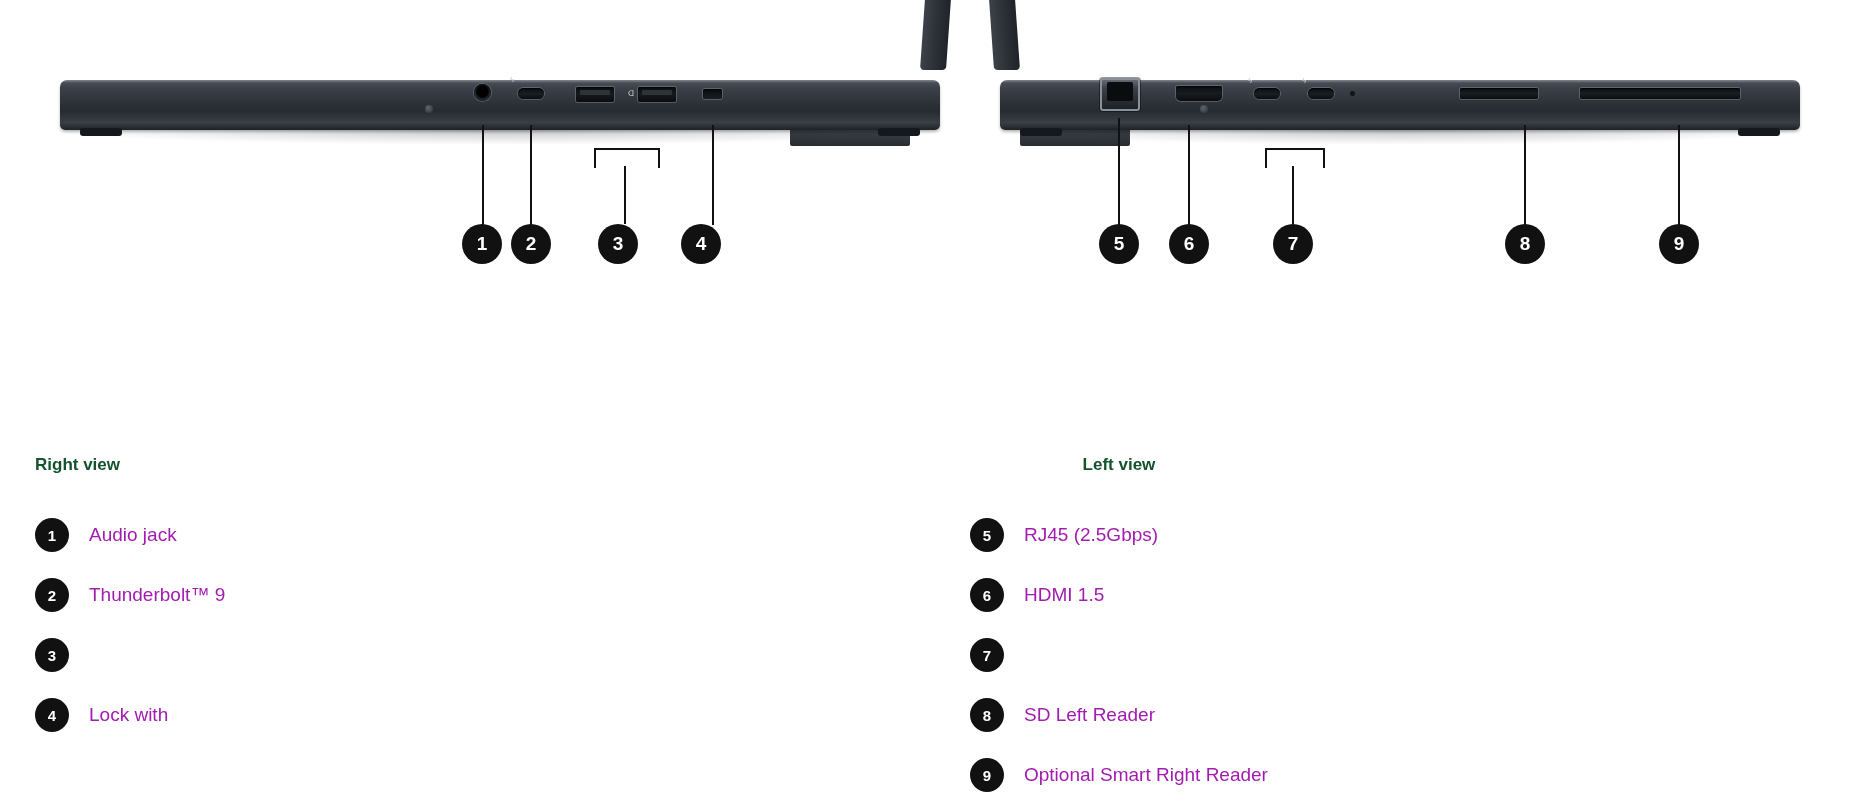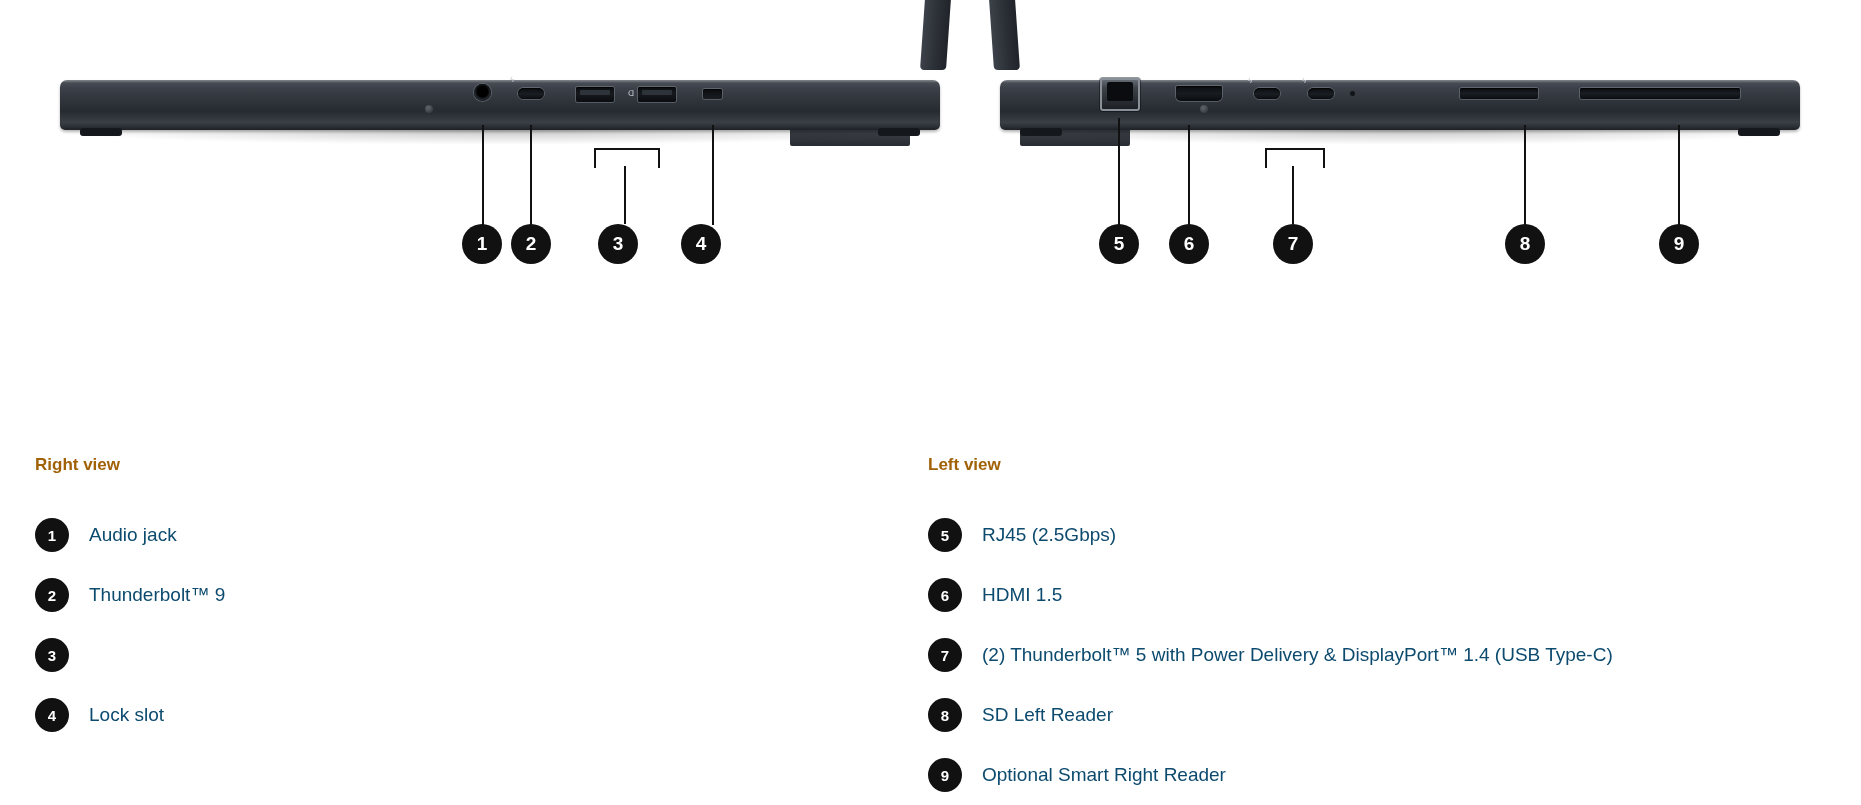--- a/index.html
+++ b/index.html
@@ -226,26 +226,26 @@
 
   
   .legend {
     position: absolute;
     top: 455px;
     width: 1861px;
     height: 350px;
   }
   .legend-col { position: absolute; top: 0; }
   #legend-col-right { left: 35px; }
-  #legend-col-left  { left: 928px; }
+  #legend-col-left  { left: 970px; text-align: center; }
 
   .legend-title {
     font-size: 17px;
     font-weight: 700;
-    color: #a16207;
+    color: #14532d;
     margin: 0 0 30px 0;
     line-height: 20px;
   }
   .legend-row {
     display: flex;
     align-items: center;
     height: 60px;
   }
   .legend-badge {
     flex: 0 0 auto;
@@ -255,21 +255,21 @@
     color: #ffffff;
     font-size: 15px;
     font-weight: 700;
     display: flex;
     align-items: center;
     justify-content: center;
   }
   .legend-label {
     margin-left: 20px;
     font-size: 19px;
-    color: #0c4a6e;
+    color: #a21caf;
     line-height: 24px;
     white-space: nowrap;
   }
 </style>
 </head>
 <body>
 
 <div class="illustration">
 
   <div class="laptop" id="laptop-right-view">
@@ -348,38 +348,37 @@
     </div>
     <div class="legend-row">
       <div class="legend-badge">2</div>
       <div class="legend-label">Thunderbolt™ 9</div>
     </div>
     <div class="legend-row">
       <div class="legend-badge">3</div>
     </div>
     <div class="legend-row">
       <div class="legend-badge">4</div>
-      <div class="legend-label">Lock slot</div>
+      <div class="legend-label">Lock with</div>
     </div>
   </div>
 
   <div class="legend-col" id="legend-col-left">
     <div class="legend-title">Left view</div>
 
     <div class="legend-row">
       <div class="legend-badge">5</div>
       <div class="legend-label">RJ45 (2.5Gbps)</div>
     </div>
     <div class="legend-row">
       <div class="legend-badge">6</div>
       <div class="legend-label">HDMI 1.5</div>
     </div>
     <div class="legend-row">
       <div class="legend-badge">7</div>
-      <div class="legend-label">(2) Thunderbolt™ 5 with Power Delivery &amp; DisplayPort™ 1.4 (USB Type-C)</div>
     </div>
     <div class="legend-row">
       <div class="legend-badge">8</div>
       <div class="legend-label">SD Left Reader</div>
     </div>
     <div class="legend-row">
       <div class="legend-badge">9</div>
       <div class="legend-label">Optional Smart Right Reader</div>
     </div>
   </div>

